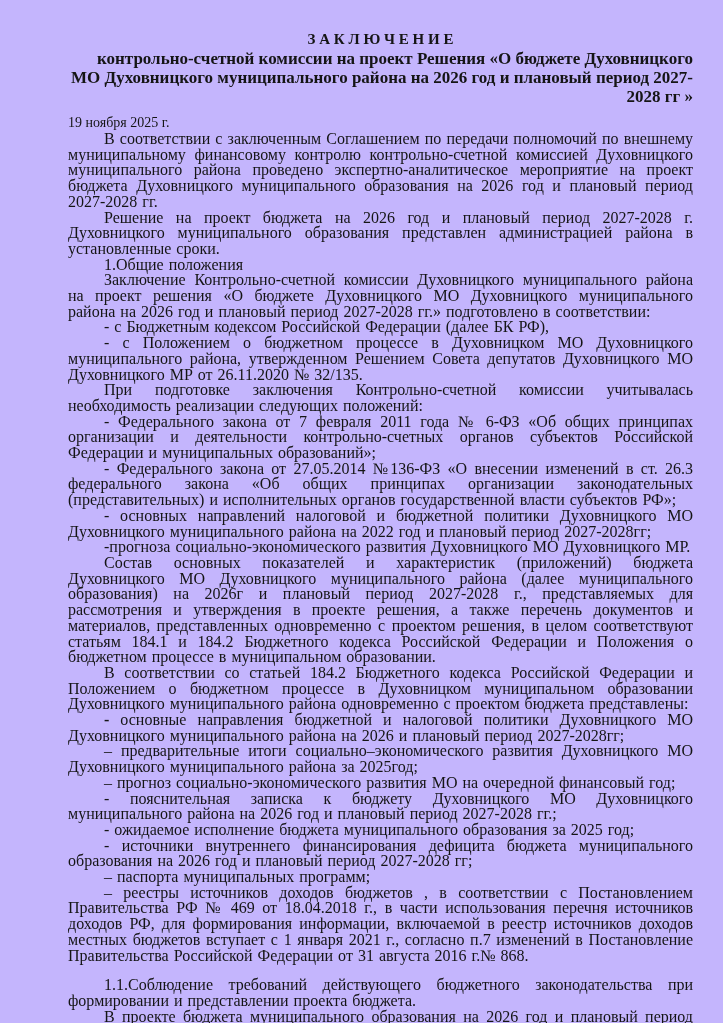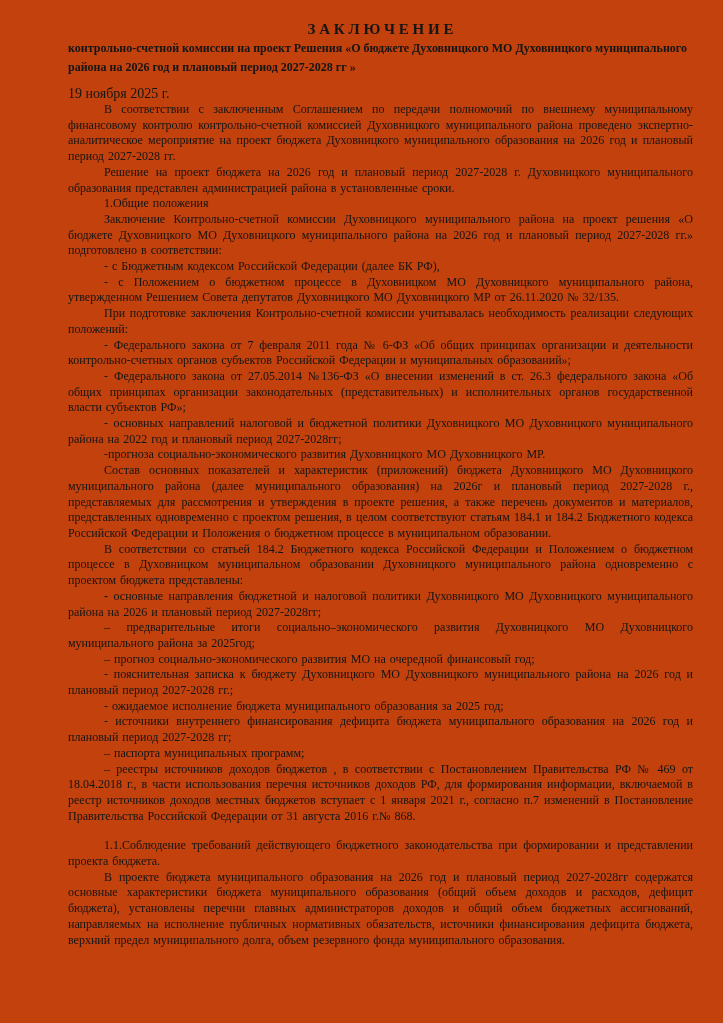--- a/index.html
+++ b/index.html
@@ -5,46 +5,46 @@
   html, body { margin: 0; padding: 0; background: #ffffff; }
   body {
     width: 723px; height: 1023px;
     font-family: "Liberation Serif", "DejaVu Serif", serif;
     color: #151515;
     overflow: hidden;
   }
   .page {
     box-sizing: border-box;
     width: 723px; height: 1023px;
-    padding: 20px 30px 16px 68px;
-    background: #c2410c;
+    padding: 30px 30px 16px 68px;
+    background: #c4b5fd;
   }
   .title-main {
     text-align: center;
     font-weight: bold;
     font-size: 15px;
     line-height: 19px;
   }
   .title-sub {
-    text-align: left;
+    text-align: right;
     font-weight: bold;
-    font-size: 12px;
+    font-size: 17px;
     line-height: 19px;
   }
   .doc-date {
     text-align: left;
     font-size: 14px;
     line-height: 16px;
     margin-top: 9px;
   }
   p {
     margin: 0;
     text-align: justify;
     text-indent: 36px;
-    font-size: 12px;
+    font-size: 16px;
     line-height: 15.7px;
     word-spacing: 1px;
   }
   p.bold { font-weight: normal; }
   p.gap-above { margin-top: 14px; }
   .marker-bold { font-weight: bold; }
 </style>
 </head>
 <body>
 

